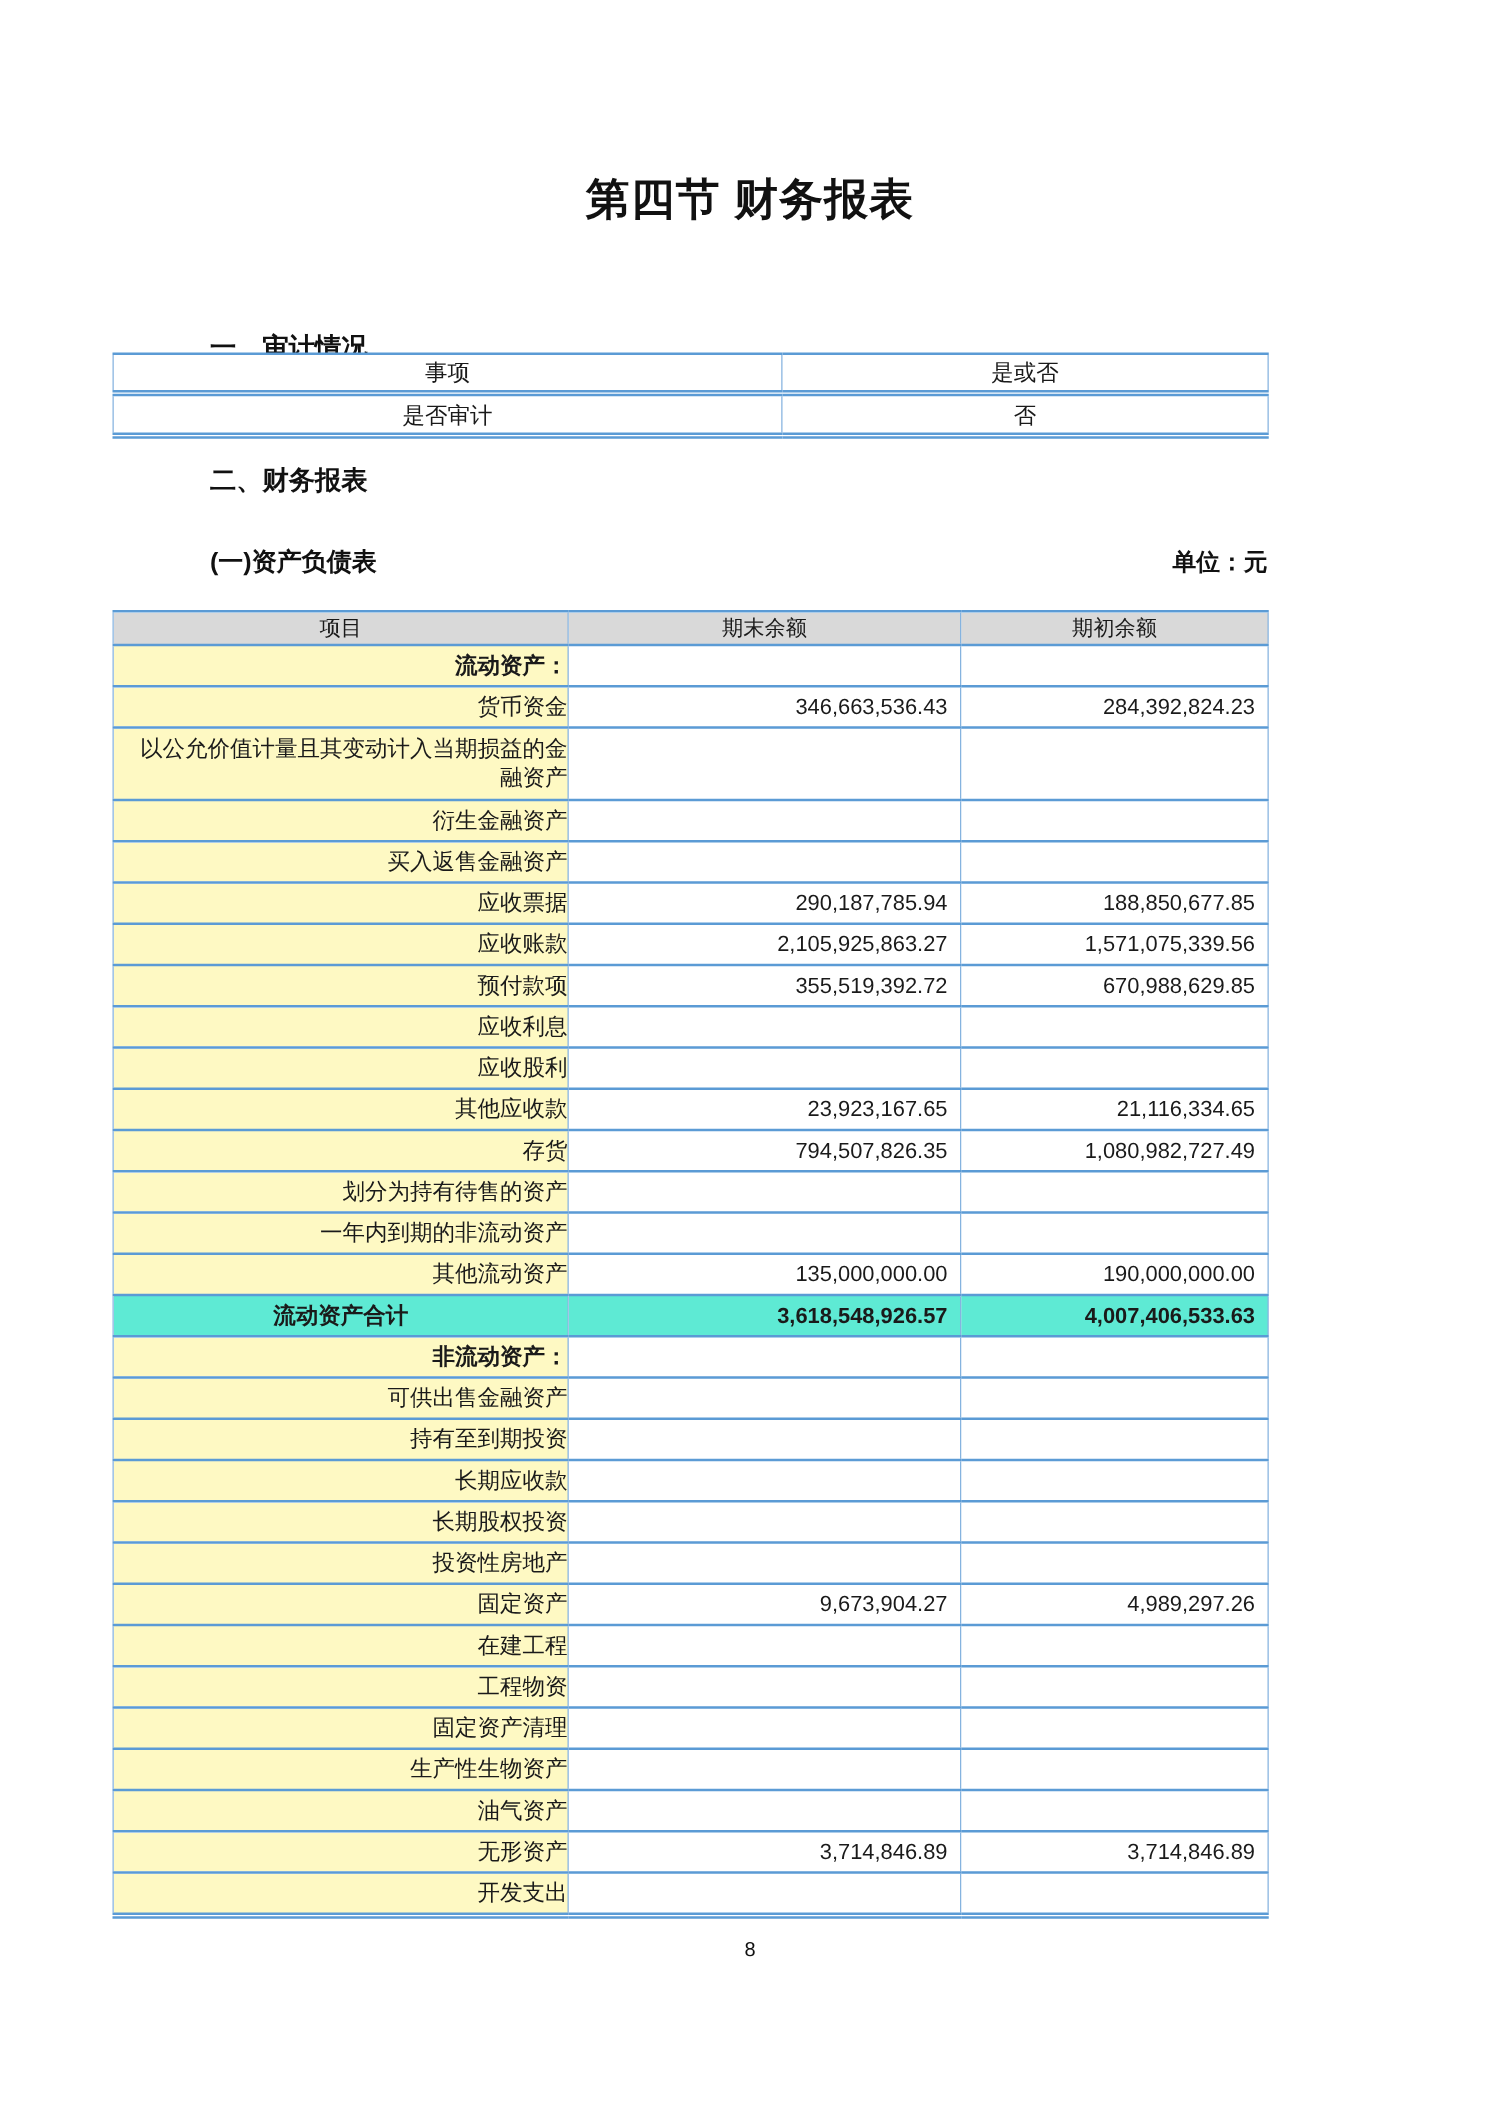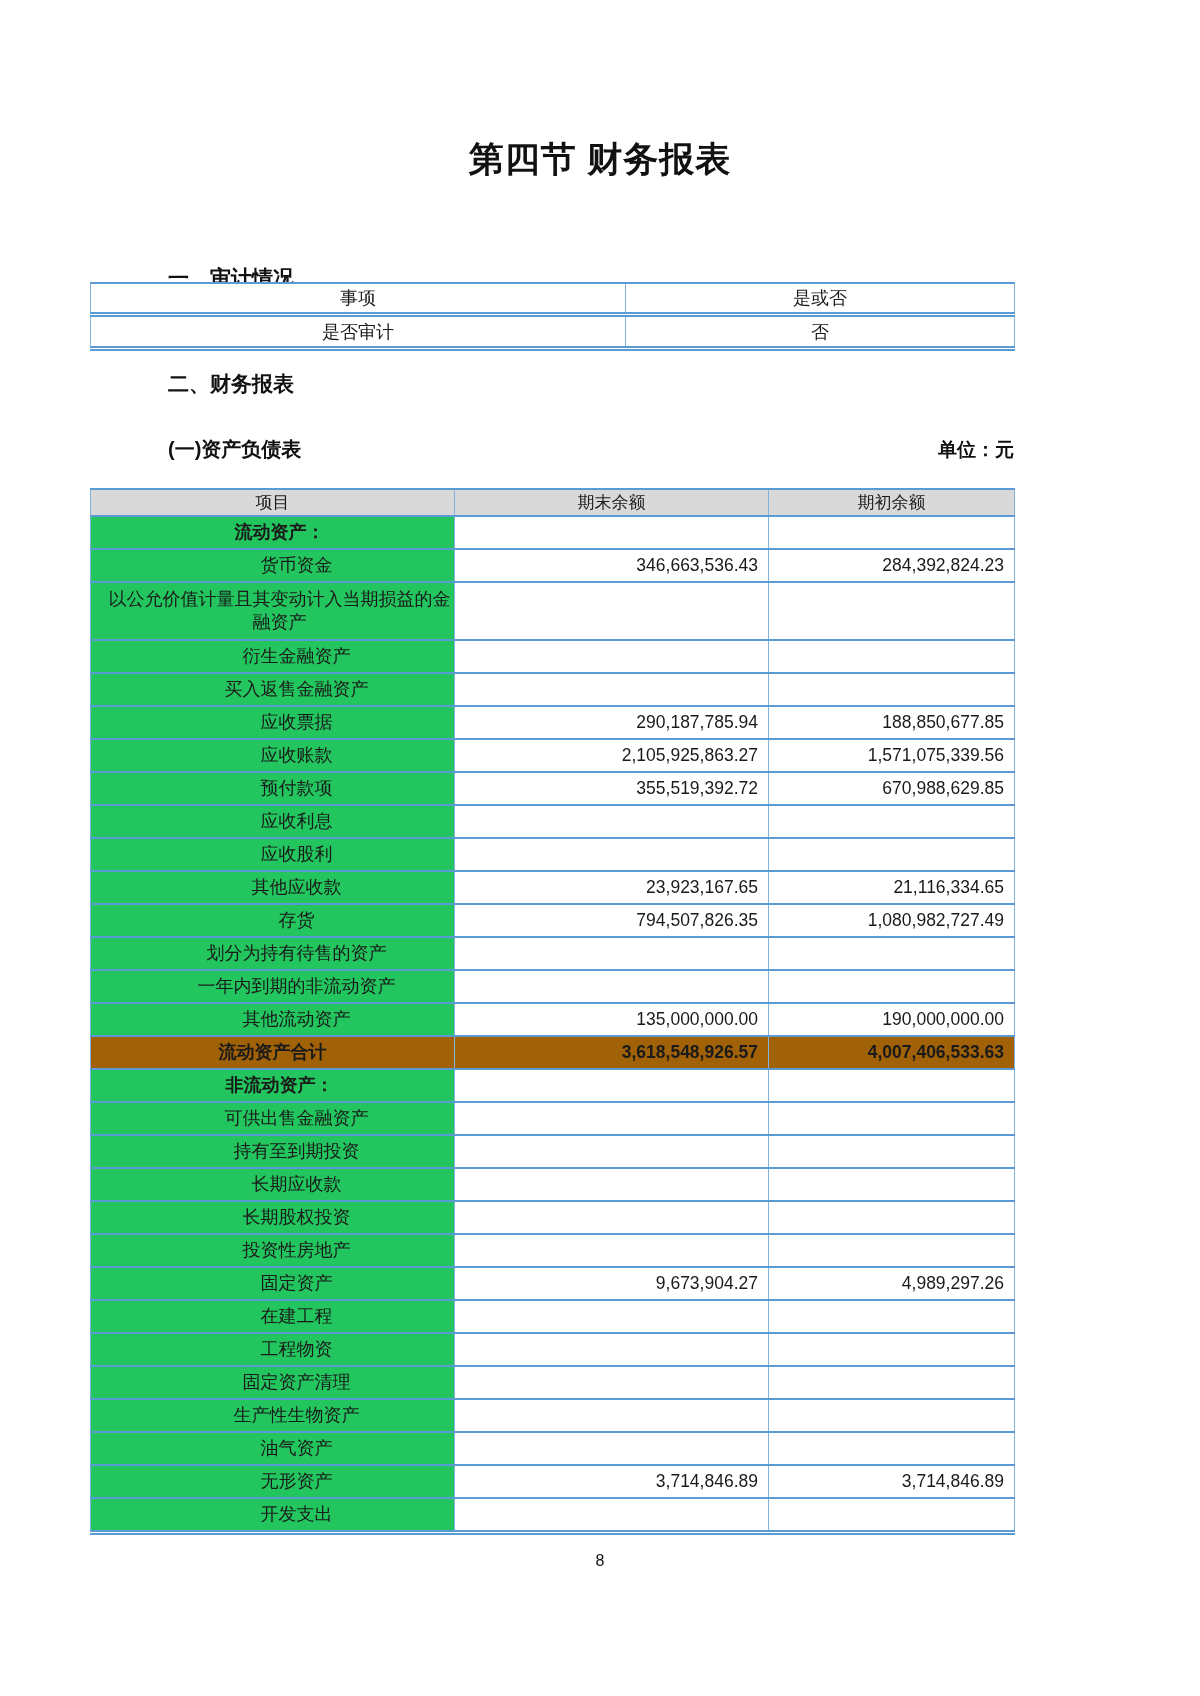--- a/index.html
+++ b/index.html
@@ -59,31 +59,31 @@
     height:28px;text-align:center;background:#ffffff;
     border-bottom:5px double #5B9BD5;
   }
   #audit-table td{height:29px;text-align:center;border-bottom:5px double #5B9BD5;}
   
   #bs-table{position:absolute;left:90px;top:488px;}
   #bs-table th{
     height:25px;text-align:center;background:#D9D9D9;font-size:17px;
   }
   #bs-table td{height:31px;line-height:23px;}
-  #bs-table td.label{background:#22c55e;text-align:center;padding-left:14px;}
+  #bs-table td.label{background:#fef9c3;text-align:right;padding-left:14px;}
   #bs-table td.num{
     text-align:right;padding-right:10px;
     font-family:"Liberation Sans", sans-serif;font-size:17.5px;
   }
   #bs-table tr.style-item td.label{padding-left:48px;}
   #bs-table tr.style-section td.label{font-weight:bold;}
   #bs-table tr.style-wrap td.label{
     line-height:23px;padding-top:5px;padding-bottom:5px;margin-top:36px;
   }
-  #bs-table tr.style-total td{background:#a16207;font-weight:bold;}
+  #bs-table tr.style-total td{background:#5eead4;font-weight:bold;}
   #bs-table tr.style-total td.label{text-align:center;padding-left:0;}
   #bs-table tr:last-child td{border-bottom:5px double #5B9BD5;}
   .page-number{
     position:absolute;left:0;top:1552px;width:1200px;
     text-align:center;
     font-family:"Liberation Sans", sans-serif;
     font-size:16px;color:#111;
   }
 </style>
 </head>

